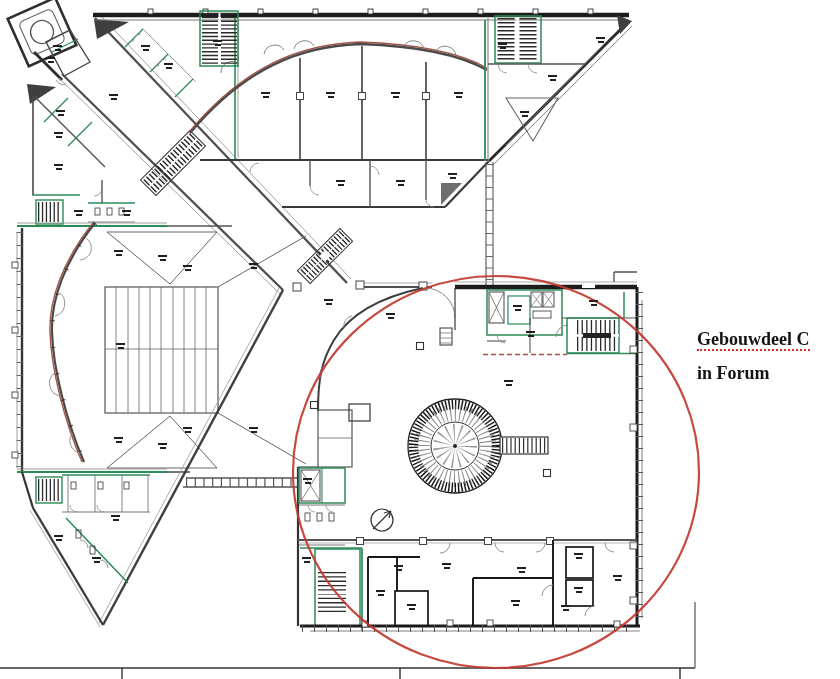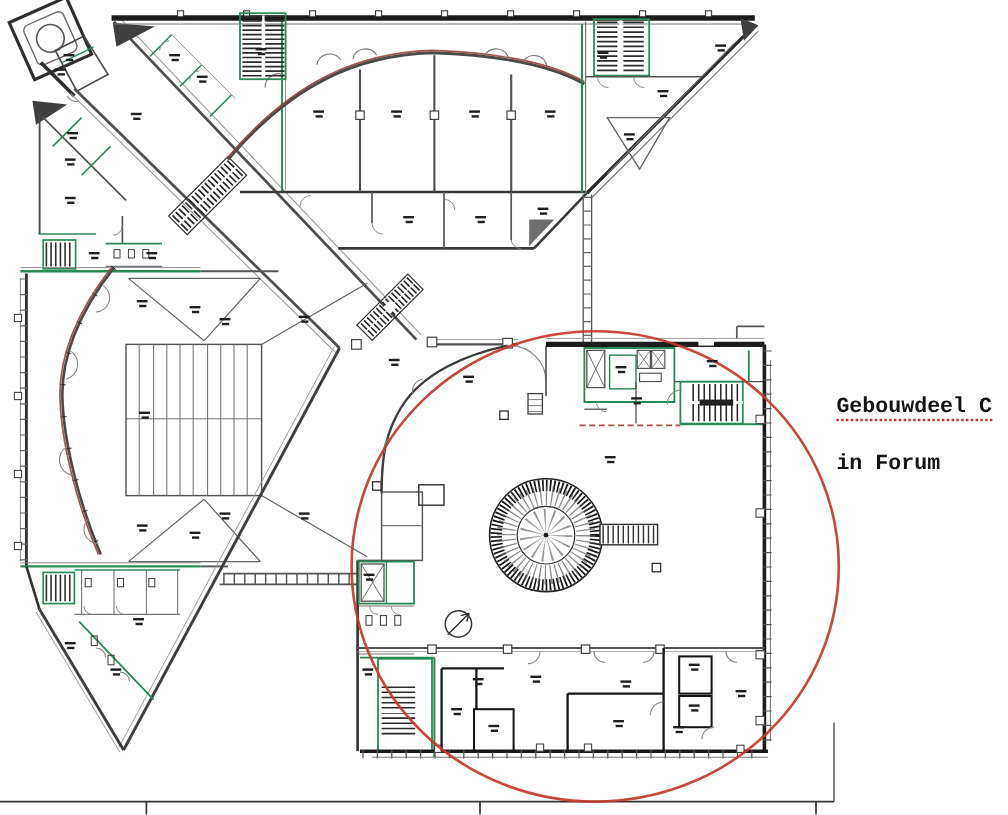--- a/index.html
+++ b/index.html
@@ -3,30 +3,30 @@
 <meta charset="utf-8">
 <title>Floor plan</title>
 <style>
   :root{
     --wall-gray:#4f4f4f; --wall-black:#1c1c1c; --wall-green:#2c8a57;
     --legacy-arc:#96423a; --highlight-circle:#c2392f; --spellcheck-underline:#d93025;
     --background:#ffffff;
   }
   html,body{margin:0;padding:0;background:#fff;}
   #stage{position:relative;width:840px;height:679px;background:var(--background);
-         font-family:Liberation Mono, monospace;overflow:hidden;}
+         font-family:Liberation Serif, serif;overflow:hidden;}
   #plan-svg{position:absolute;left:0;top:0;z-index:1;}
   #marks-layer{position:absolute;left:0;top:0;width:840px;height:679px;z-index:2;pointer-events:none;}
   .mk{position:absolute;width:9px;height:7px;}
   .mk::before{content:"";position:absolute;left:0;top:0;width:9px;height:2.2px;background:#1f1f1f;}
   .mk::after{content:"";position:absolute;left:1.5px;top:4px;width:6px;height:2px;background:#1f1f1f;}
   #note{position:absolute;left:697px;top:326px;z-index:3;color:#141414;
         font-weight:700;font-size:18px;line-height:26px;}
   #note .spell{border-bottom:2px dotted var(--spellcheck-underline);padding-bottom:0px;}
-  #note .gap{margin-top:22px;}
+  #note .gap{margin-top:8px;}
 </style>
 </head>
 <body>
 
 <div id="stage">
 
 <svg id="plan-svg" width="840" height="679" viewBox="0 0 840 679">
 
   <rect x="0" y="0" width="840" height="679" fill="var(--background)"></rect>
 

